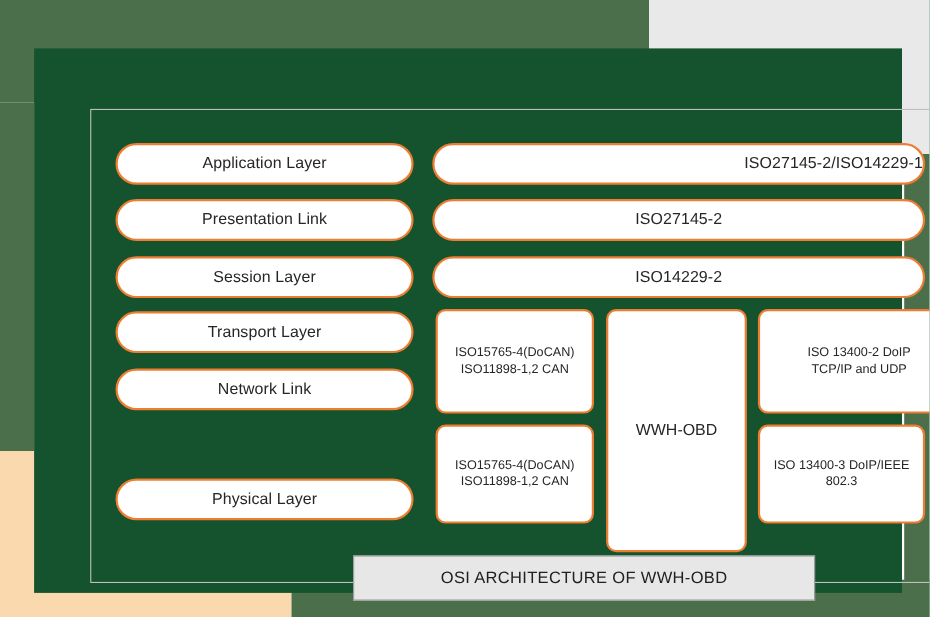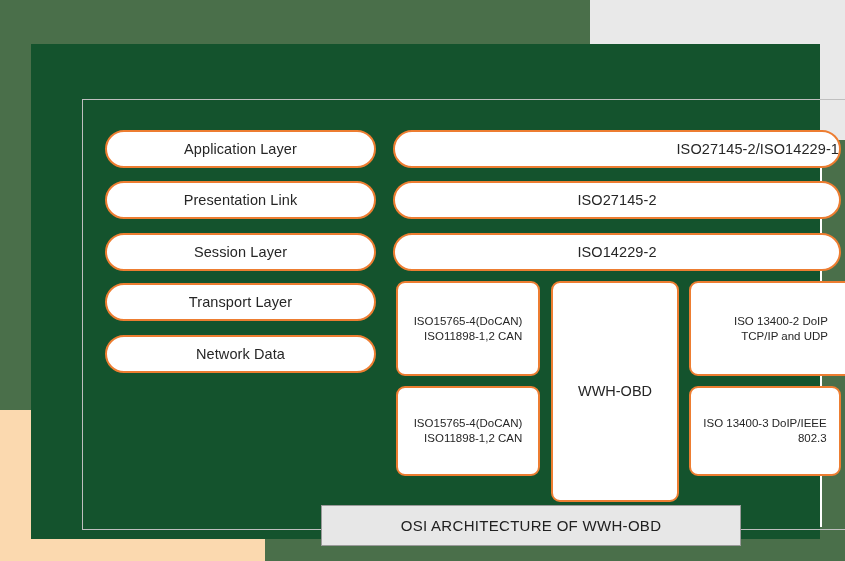--- a/index.html
+++ b/index.html
@@ -125,21 +125,21 @@
     display: flex;
     align-items: center;
     justify-content: center;
     font-size: 15px;
     color: #212121;
     letter-spacing: 0.3px;
     margin-left: 42px;
   }
 
   .nowrap { white-space: nowrap; }
-  .multiline { white-space: pre-line; text-align: right; }
+  .multiline { white-space: pre-line; }
 </style>
 </head>
 <body>
 
 <div id="stage">
 
   <div class="bg-block" id="bg-green-top-left"></div>
   <div class="bg-block" id="bg-gray-top-right"></div>
   <div class="bg-block" id="bg-green-left-band"></div>
   <div class="bg-block" id="bg-green-right-band"></div>
@@ -157,21 +157,24 @@
     <div class="pill layer-pill" id="layer-1">
       <span class="nowrap">Presentation Link</span>
     </div>
     <div class="pill layer-pill" id="layer-2">
       <span class="nowrap">Session Layer</span>
     </div>
     <div class="pill layer-pill" id="layer-3">
       <span class="nowrap">Transport Layer</span>
     </div>
     <div class="pill layer-pill" id="layer-4">
-      <span class="nowrap">Network Data</span>
+      <span class="nowrap">Network Link</span>
+    </div>
+    <div class="pill layer-pill" id="layer-6">
+      <span class="nowrap">Physical Layer</span>
     </div>
 
     <div class="pill proto-pill" id="proto-0">
       <span class="nowrap">ISO27145-2/ISO14229-1</span>
     </div>
     <div class="pill proto-pill" id="proto-1">
       <span class="nowrap">ISO27145-2</span>
     </div>
     <div class="pill proto-pill" id="proto-2">
       <span class="nowrap">ISO14229-2</span>

